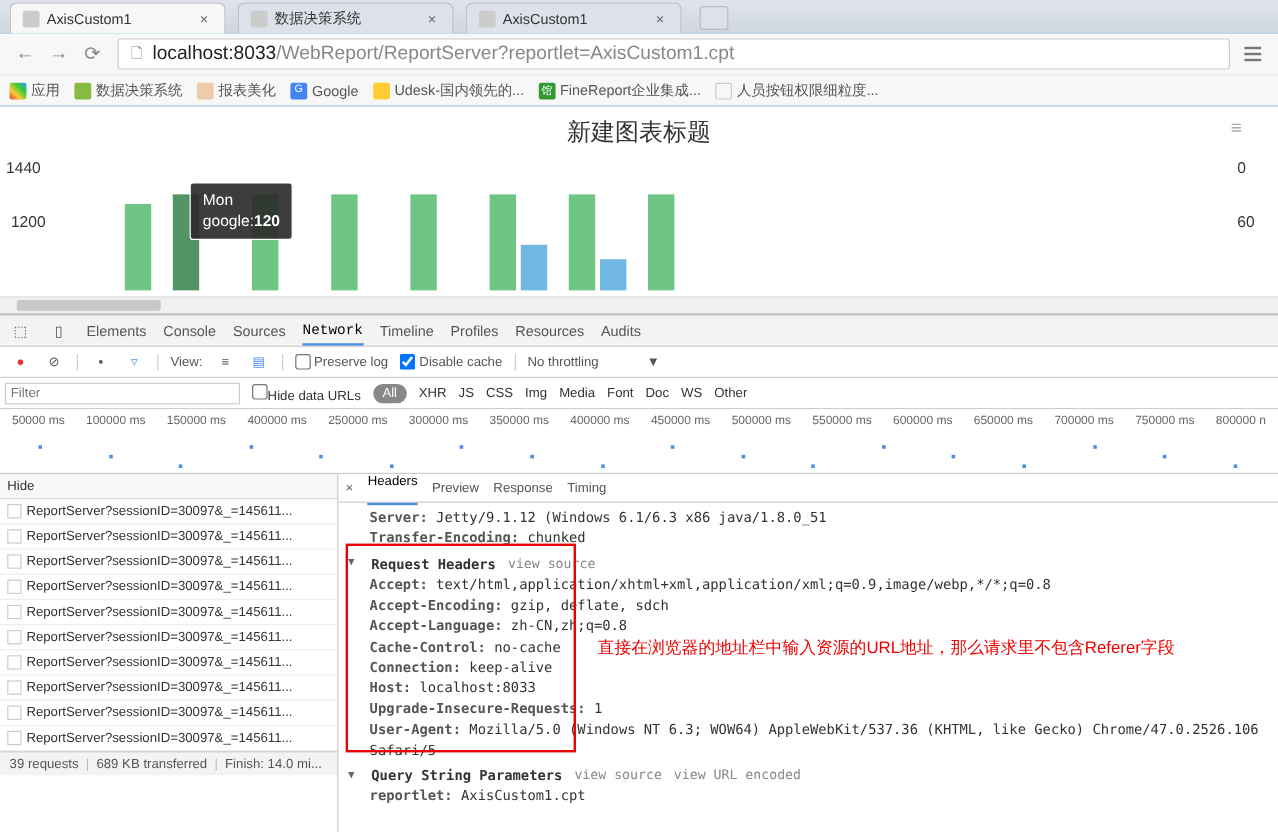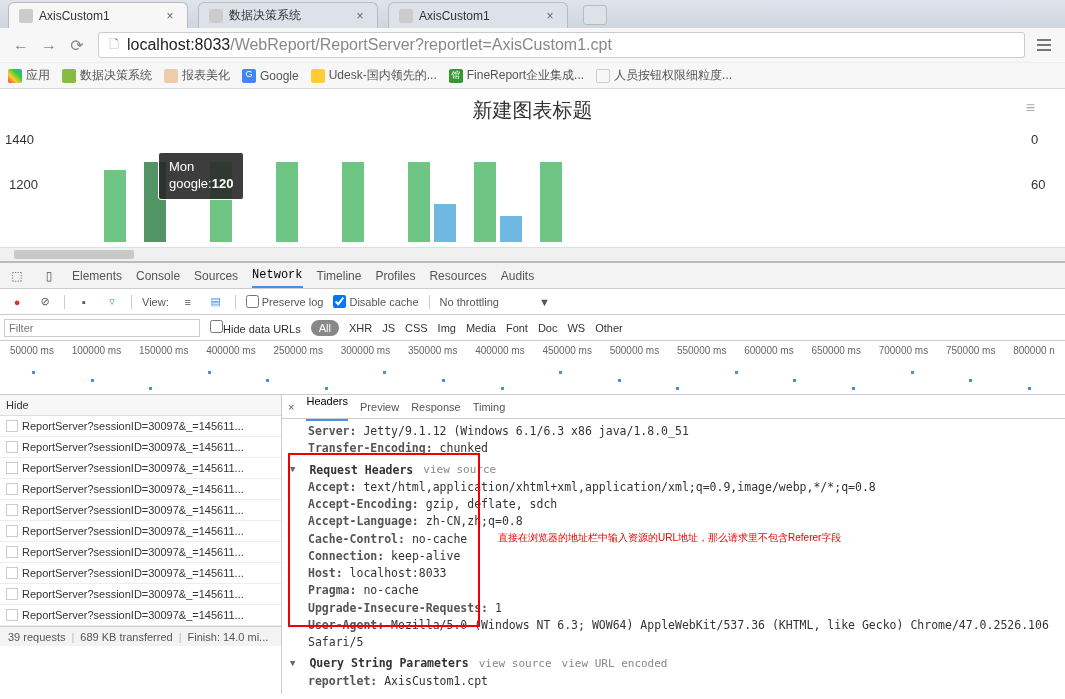--- a/index.html
+++ b/index.html
@@ -85,21 +85,21 @@
     .dt-detail-body { flex: 1; padding: 4px 8px; overflow: auto; font-size: 11.5px; font-family: Menlo, Consolas, monospace; line-height: 1.5; }
     .dt-section { margin: 4px 0; }
     .dt-sec-hdr { font-weight: bold; color: #333; display: flex; align-items: center; gap: 10px; }
     .dt-sec-hdr::before { content: "▼"; color: #666; margin-right: 4px; font-size: 9px; }
     .dt-sec-hdr .vs { font-weight: normal; color: #888; font-size: 11px; }
     .dt-kv { padding-left: 18px; }
     .dt-k { font-weight: bold; color: #555; }
     .dt-v { color: #333; }
     
     .redbox { position: absolute; border: 2px solid #e00; pointer-events: none; }
-    .annotation { position: absolute; color: #e00; font-size: 10px; font-family: "Microsoft YaHei", sans-serif; text-align: right; }
+    .annotation { position: absolute; color: #e00; font-size: 14px; font-family: "Microsoft YaHei", sans-serif; text-align: right; }
     
     .dt-status { height: 20px; border-top: 1px solid #ccc; background: #f3f3f3; display: flex; align-items: center; padding: 0 8px; font-size: 11px; color: #555; gap: 6px; }
     .dt-status .sep2 { color: #bbb; }
     
     .filter-icon-blue { color: #4a90e2; }
   </style>
 </head>
 <body>
 
 <div class="browser-chrome">
@@ -368,21 +368,20 @@
               <span>Request Headers</span> 
               <span class="vs">view source</span>
             </div>
           <div id="reqhdrs">
               <div class="dt-kv"><span class="dt-k">Accept:</span> <span class="dt-v">text/html,application/xhtml+xml,application/xml;q=0.9,image/webp,*/*;q=0.8</span></div>
               <div class="dt-kv"><span class="dt-k">Accept-Encoding:</span> <span class="dt-v">gzip, deflate, sdch</span></div>
               <div class="dt-kv"><span class="dt-k">Accept-Language:</span> <span class="dt-v">zh-CN,zh;q=0.8</span></div>
               <div class="dt-kv"><span class="dt-k">Cache-Control:</span> <span class="dt-v">no-cache</span></div>
               <div class="dt-kv"><span class="dt-k">Connection:</span> <span class="dt-v">keep-alive</span></div>
               <div class="dt-kv"><span class="dt-k">Host:</span> <span class="dt-v">localhost:8033</span></div>
-              <div class="dt-kv"><span class="dt-k">Pragma:</span> <span class="dt-v">no-cache</span></div>
               <div class="dt-kv"><span class="dt-k">Upgrade-Insecure-Requests:</span> <span class="dt-v">1</span></div>
               <div class="dt-kv"><span class="dt-k">User-Agent:</span> <span class="dt-v">Mozilla/5.0 (Windows NT 6.3; WOW64) AppleWebKit/537.36 (KHTML, like Gecko) Chrome/47.0.2526.106 Safari/5</span></div>
             </div>
         </div>
 
         <div class="dt-section">
           <div class="dt-sec-hdr">
               <span>Query String Parameters</span> 
               <span class="vs">view source</span> 
               <span class="vs">view URL encoded</span>

